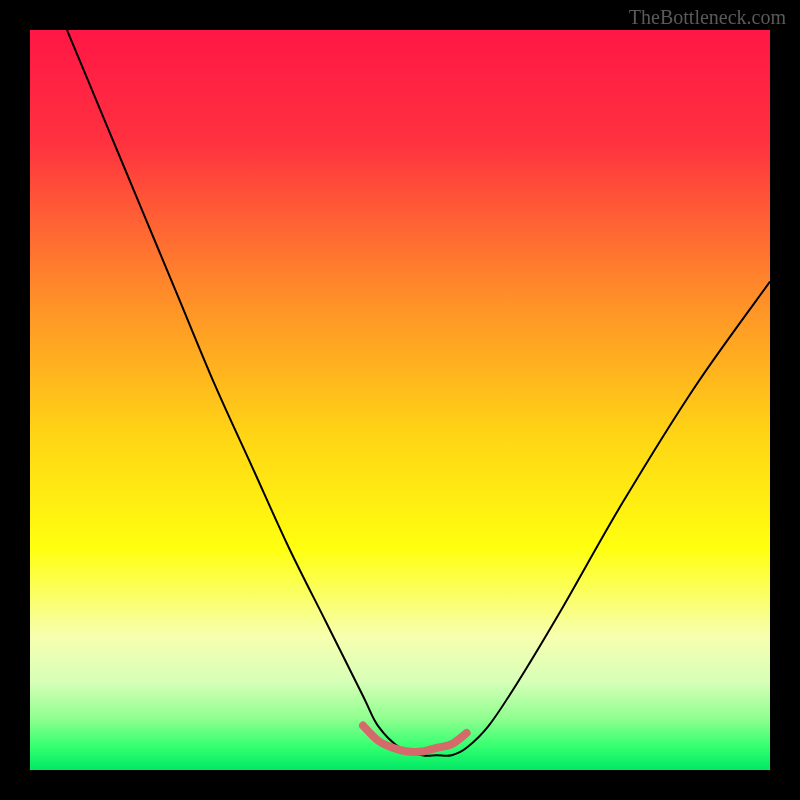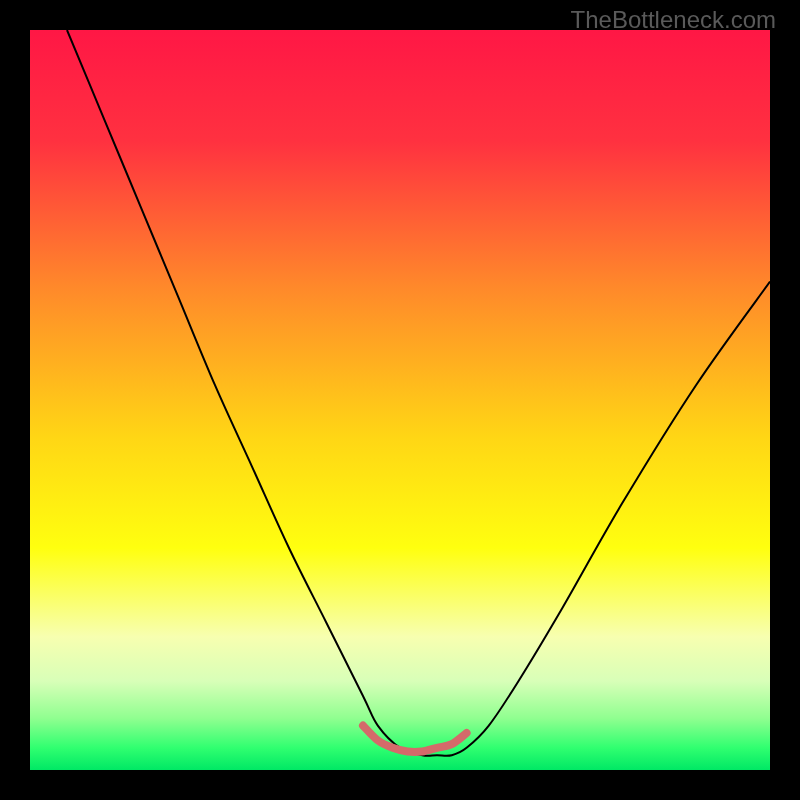--- a/index.html
+++ b/index.html
@@ -1,24 +1,25 @@
 <!DOCTYPE html>
 <html><head>
 <meta charset="utf-8">
 <style>
   * { margin: 0; padding: 0; box-sizing: border-box; }
   body { width: 800px; height: 800px; background: #000; position: relative; font-family: Arial, sans-serif; }
   .watermark {
     position: absolute;
     top: 6px;
-    right: 24px;
+    right: 14px;
     color: #5a5a5a;
-    font-size: 24px;
+    font-size: 20px;
     font-weight: 500;
     z-index: 10;
+    font-family: Liberation Serif, serif;
   }
   .plot-area {
     position: absolute;
     left: 30px;
     top: 30px;
     width: 740px;
     height: 740px;
     overflow: hidden;
   }
   .gradient-bg {

